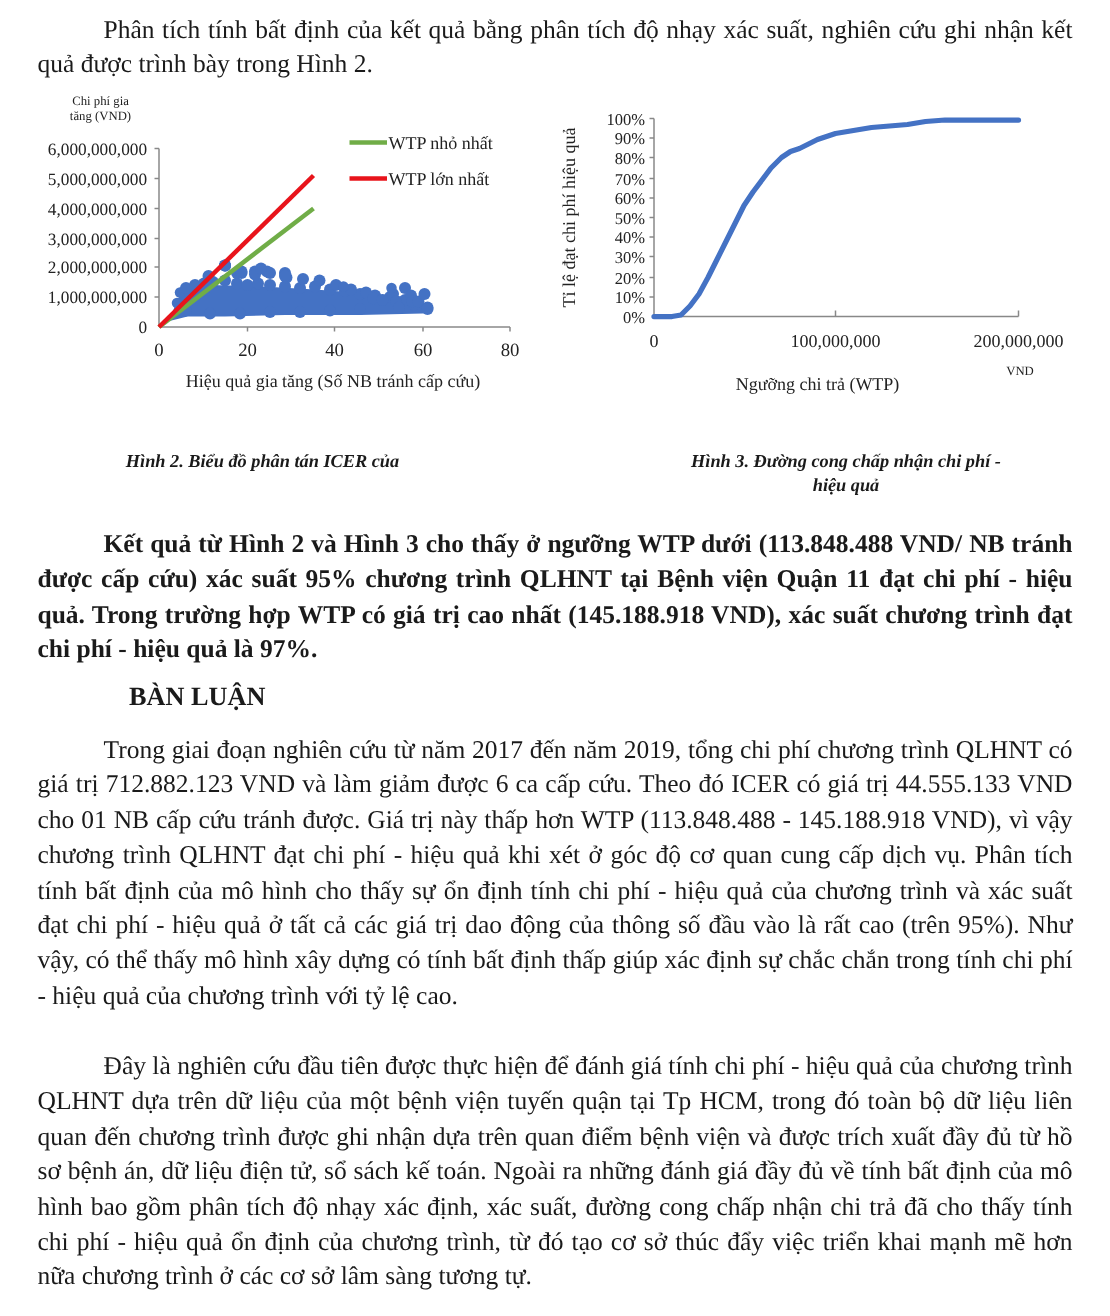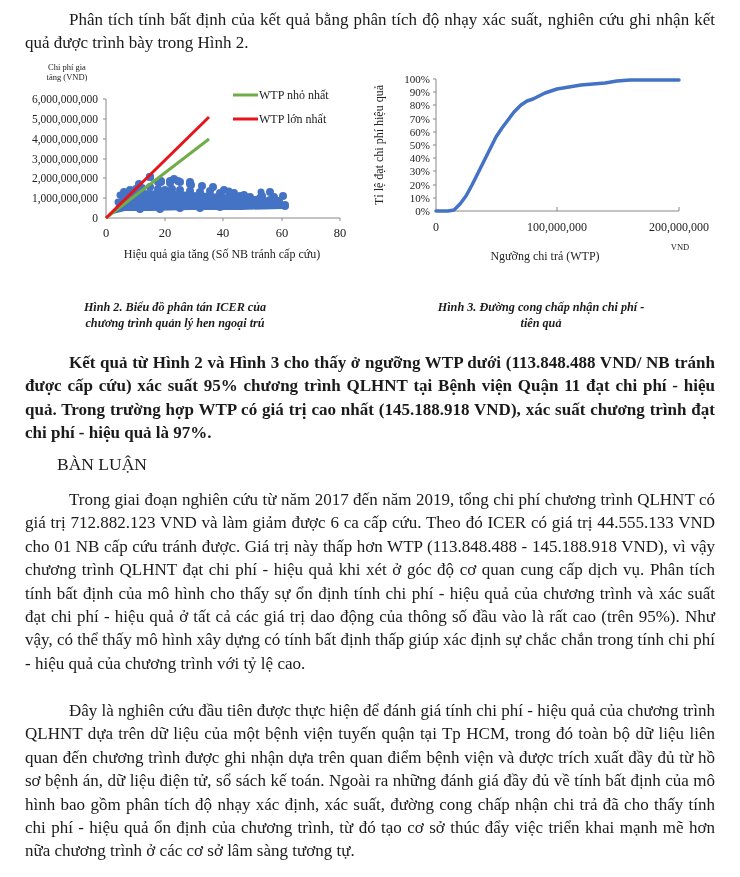--- a/index.html
+++ b/index.html
@@ -1,19 +1,19 @@
 <!DOCTYPE html>
 <html><head>
 <meta charset="utf-8">
 <style>
   html, body { margin: 0; padding: 0; background: #ffffff; }
   body { width: 740px; height: 877px; overflow: hidden; position: relative; font-family: "Liberation Serif", "DejaVu Serif", serif; color: #1a1a1a; }
   .para { position: absolute; left: 25px; width: 690px; font-size: 17px; line-height: 23.4px; text-align: justify; margin: 0; }
   .para .indent { display: inline-block; width: 44px; }
-  .heading { position: absolute; left: 57px; top: 454px; font-size: 17.5px; font-weight: normal; margin: 0; }
+  .heading { position: absolute; left: 86px; top: 454px; font-size: 17.5px; font-weight: bold; margin: 0; }
   .caption { position: absolute; font-size: 12.2px; font-weight: bold; font-style: italic; text-align: center; line-height: 16px; margin: 0; }
   svg text { font-family: "Liberation Serif", "DejaVu Serif", serif; fill: #222; }
 </style>
 </head>
 <body>
 
 <p class="para" style="top:8px;"><span class="indent"></span><span>Phân tích tính bất định của kết quả bằng phân tích độ nhạy xác suất, nghiên cứu ghi nhận kết quả được trình bày trong Hình 2.</span></p>
 
 <svg style="position:absolute;left:0;top:58px;" width="370" height="220" viewBox="0 58 370 220">
   <text x="67" y="70" font-size="8.5" text-anchor="middle">Chi phí gia</text>
@@ -173,25 +173,24 @@
     <text x="679" y="231">200,000,000</text>
   </g>
   <text x="545" y="260" font-size="12" text-anchor="middle">Ngưỡng chi trả (WTP)</text>
   <text x="680" y="250" font-size="8.5" text-anchor="middle">VND</text>
 
   <polyline fill="none" stroke="#4472c4" stroke-width="3.5" stroke-linejoin="round" stroke-linecap="round" points="436,211 448,211 454,210 460,204 466,196 472,185 478,173 484,161 490,149 496,137 502,128 508,120 514,112 521,105 527,101 533,99 539,96 545,93 551,91 557,89 569,87 581,85 593,84 605,83 617,81 630,80 654,80 679,80"></polyline>
 </svg>
 
 <div class="caption" style="left:40px; top:299px; width:270px;">
   <div>Hình 2. Biểu đồ phân tán ICER của</div>
-  <div>chương trình quản lý hen ngoại trú</div>
 </div>
-<div class="caption" style="left:401px; top:299px; width:280px;">
+<div class="caption" style="left:424px; top:299px; width:280px;">
   <div>Hình 3. Đường cong chấp nhận chi phí -</div>
-  <div>tiên quả</div>
+  <div>hiệu quả</div>
 </div>
 
 <p class="para" style="top:351px;font-weight:bold;"><span class="indent"></span><span>Kết quả từ Hình 2 và Hình 3 cho thấy ở ngưỡng WTP dưới (113.848.488 VND/ NB tránh được cấp cứu) xác suất 95% chương trình QLHNT tại Bệnh viện Quận 11 đạt chi phí - hiệu quả. Trong trường hợp WTP có giá trị cao nhất (145.188.918 VND), xác suất chương trình đạt chi phí - hiệu quả là 97%.</span></p>
 
 <h2 class="heading">BÀN LUẬN</h2>
 
 <p class="para" style="top:488px;"><span class="indent"></span><span>Trong giai đoạn nghiên cứu từ năm 2017 đến năm 2019, tổng chi phí chương trình QLHNT có giá trị 712.882.123 VND và làm giảm được 6 ca cấp cứu. Theo đó ICER có giá trị 44.555.133 VND cho 01 NB cấp cứu tránh được. Giá trị này thấp hơn WTP (113.848.488 - 145.188.918 VND), vì vậy chương trình QLHNT đạt chi phí - hiệu quả khi xét ở góc độ cơ quan cung cấp dịch vụ. Phân tích tính bất định của mô hình cho thấy sự ổn định tính chi phí - hiệu quả của chương trình và xác suất đạt chi phí - hiệu quả ở tất cả các giá trị dao động của thông số đầu vào là rất cao (trên 95%). Như vậy, có thể thấy mô hình xây dựng có tính bất định thấp giúp xác định sự chắc chắn trong tính chi phí - hiệu quả của chương trình với tỷ lệ cao.</span></p>
 <p class="para" style="top:699px;"><span class="indent"></span><span>Đây là nghiên cứu đầu tiên được thực hiện để đánh giá tính chi phí - hiệu quả của chương trình QLHNT dựa trên dữ liệu của một bệnh viện tuyến quận tại Tp HCM, trong đó toàn bộ dữ liệu liên quan đến chương trình được ghi nhận dựa trên quan điểm bệnh viện và được trích xuất đầy đủ từ hồ sơ bệnh án, dữ liệu điện tử, sổ sách kế toán. Ngoài ra những đánh giá đầy đủ về tính bất định của mô hình bao gồm phân tích độ nhạy xác định, xác suất, đường cong chấp nhận chi trả đã cho thấy tính chi phí - hiệu quả ổn định của chương trình, từ đó tạo cơ sở thúc đẩy việc triển khai mạnh mẽ hơn nữa chương trình ở các cơ sở lâm sàng tương tự.</span></p>
 
 </body></html>

